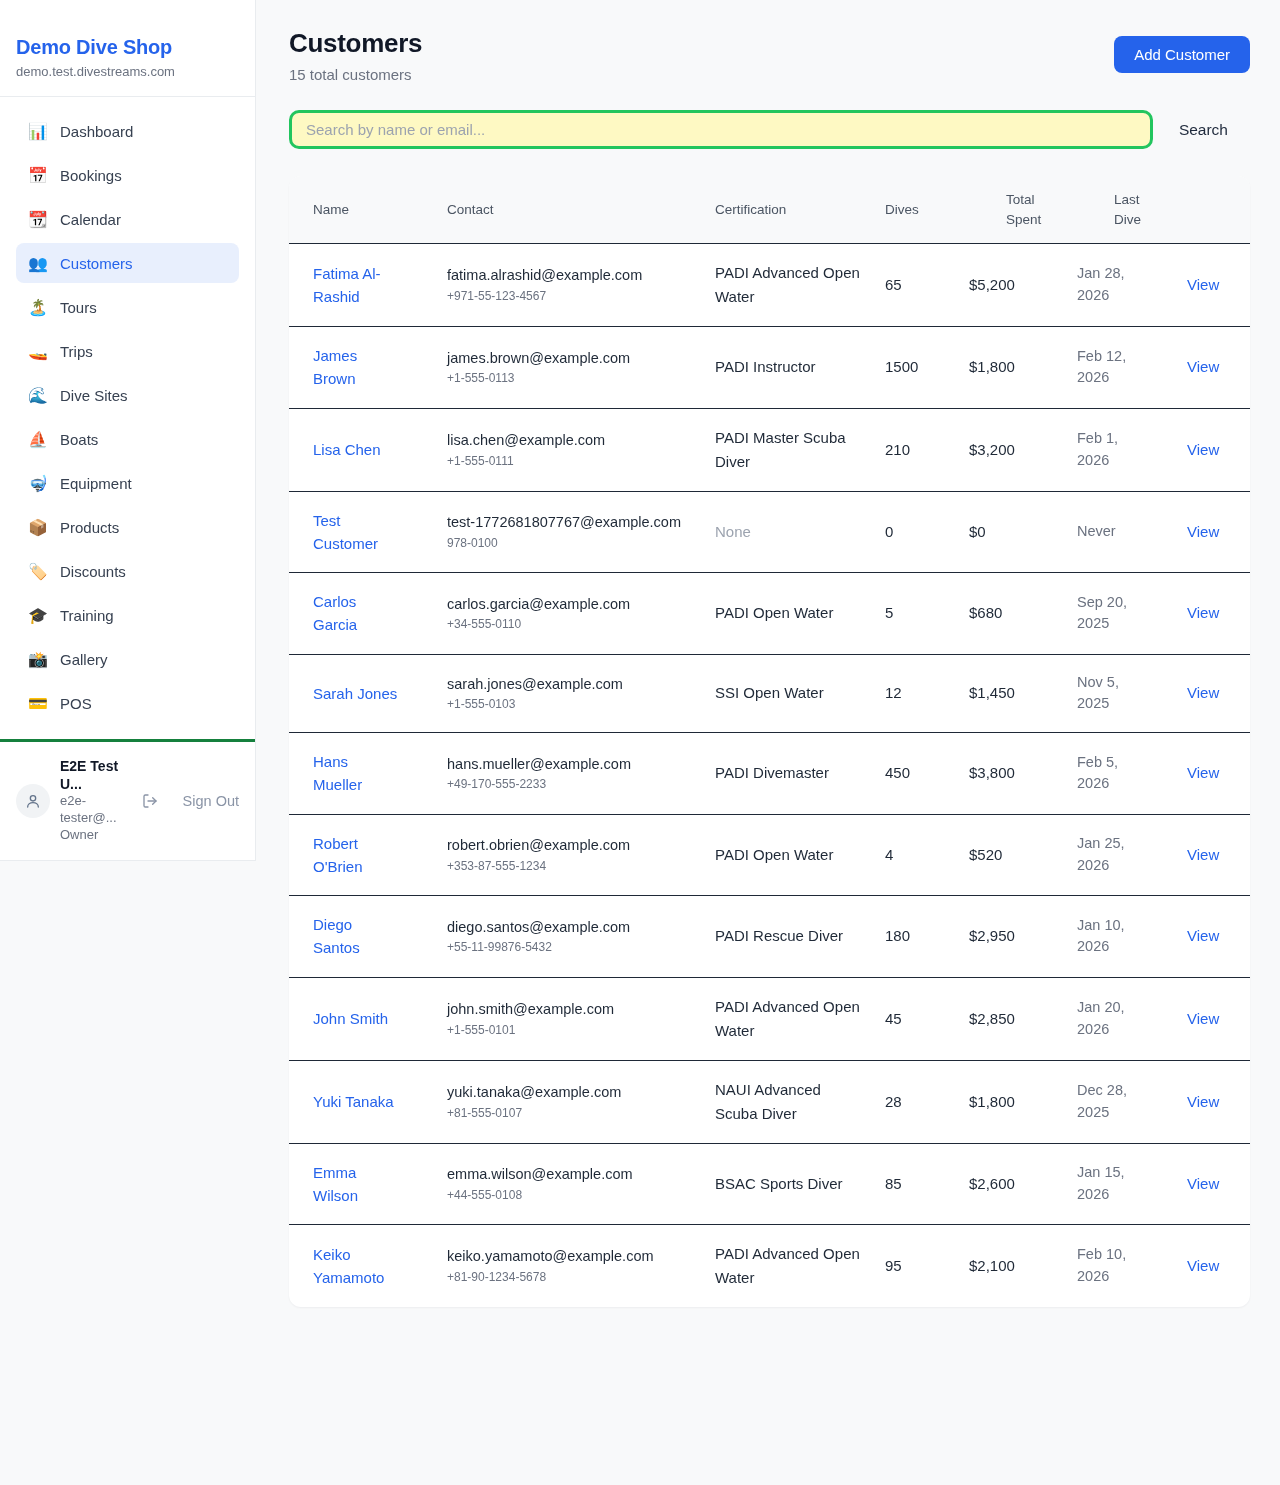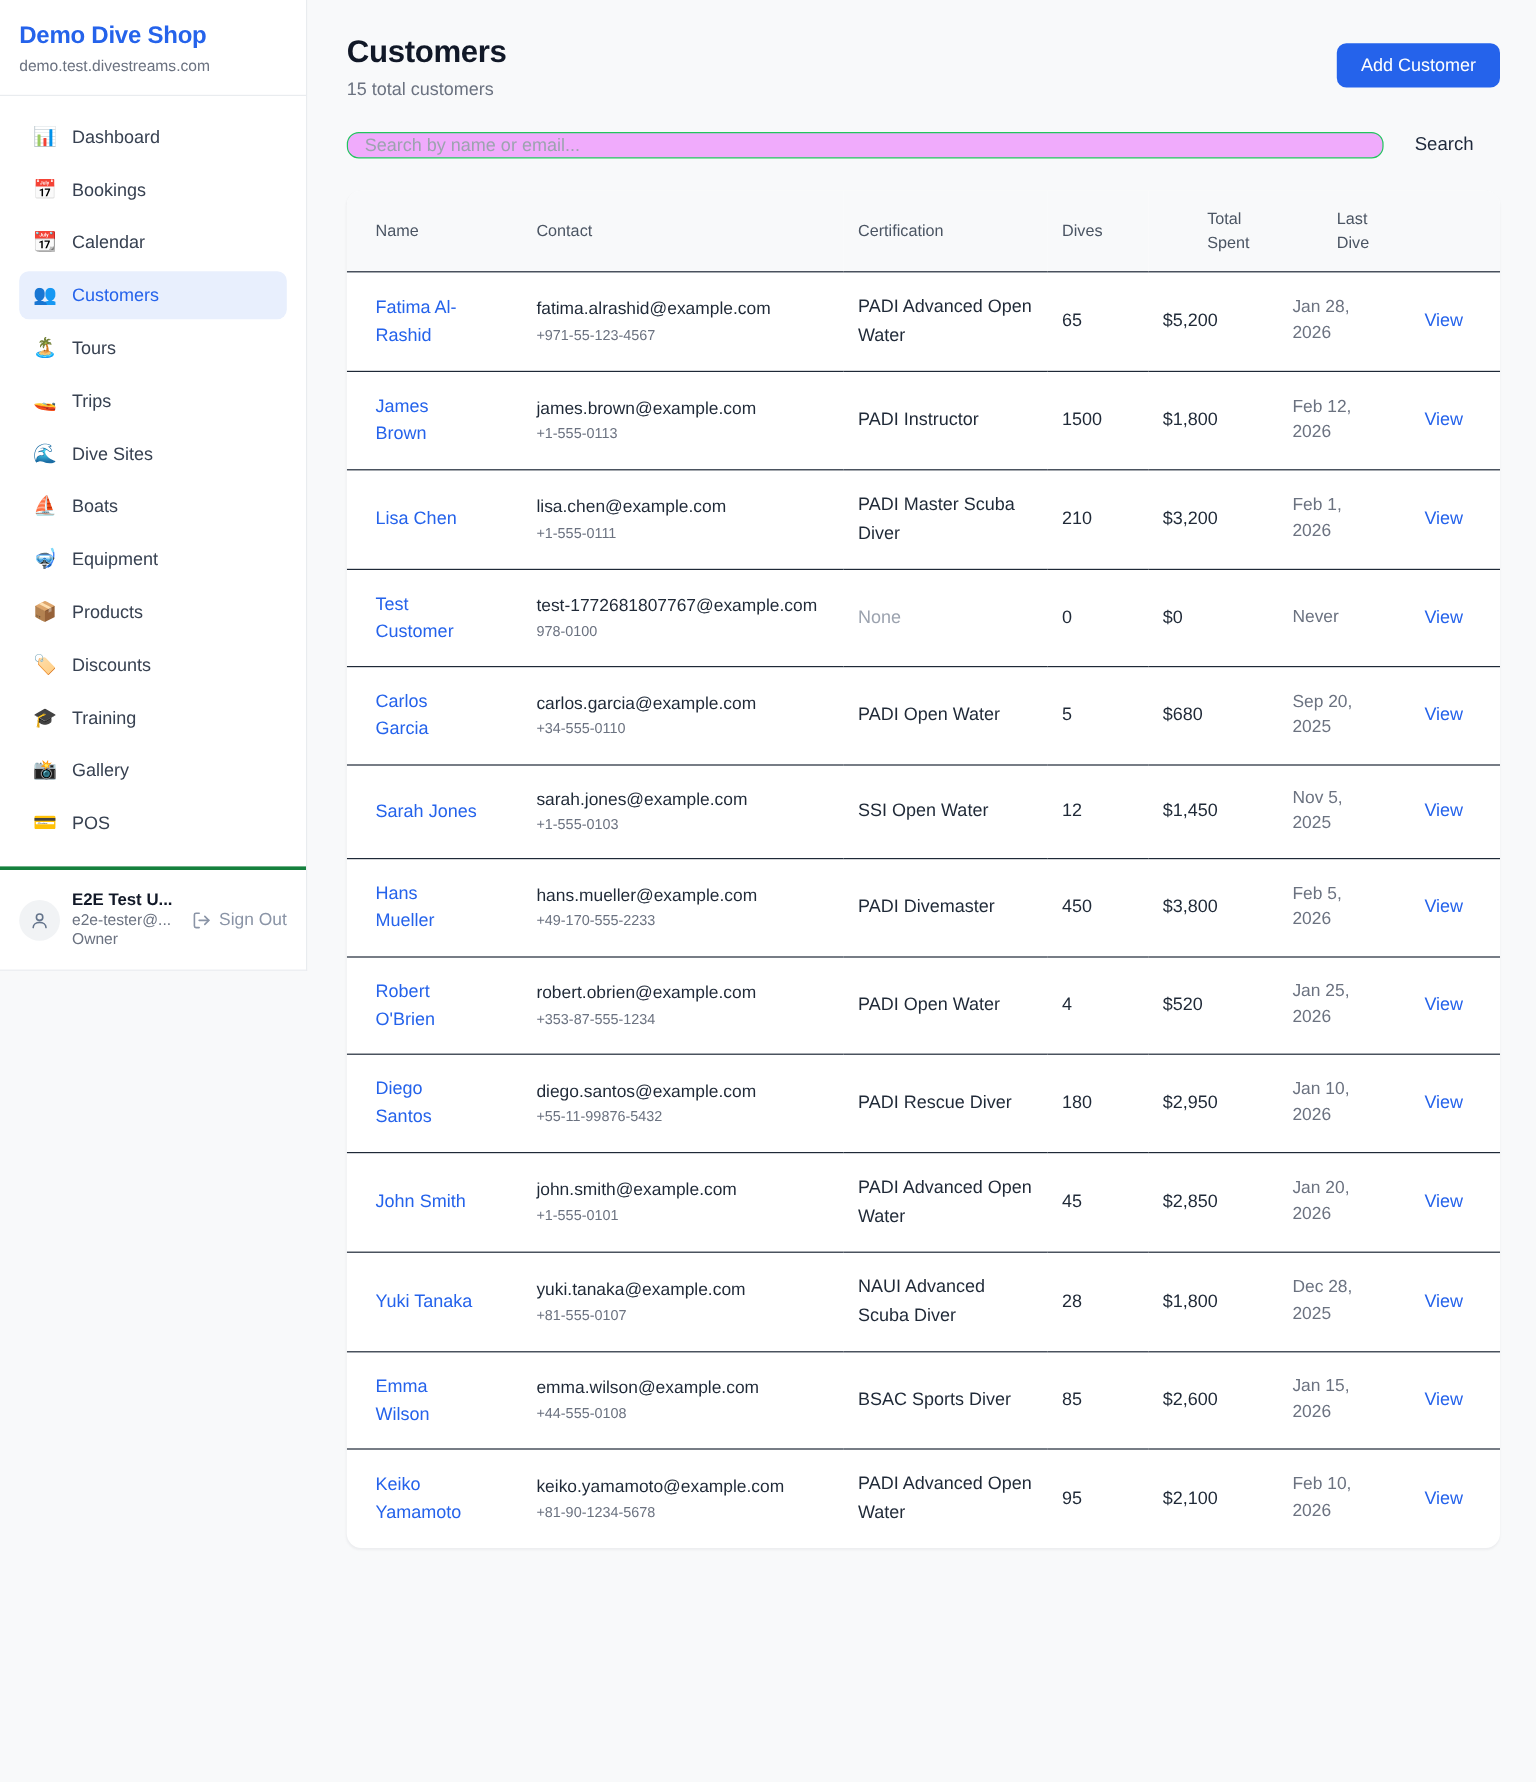--- a/index.html
+++ b/index.html
@@ -13,21 +13,21 @@
   .app { display: flex; align-items: flex-start; width: 1280px; }
 
   
   .sidebar {
     width: 256px;
     flex: 0 0 256px;
     background: #ffffff;
     border-right: 1px solid #e9ecef;
     border-bottom: 1px solid #e9ecef;
   }
-  .brand { padding: 19px 16px 17px 16px; border-bottom: 1px solid #e9ecef; }
+  .brand { padding: 36px 16px 17px 16px; border-bottom: 1px solid #e9ecef; }
   .brand-title { color: #2563eb; font-size: 20px; font-weight: 700; letter-spacing: -0.2px; }
   .brand-domain { margin-top: 5px; color: #6b7280; font-size: 13px; }
   .nav { padding: 14px 16px 12px 16px; }
   .nav-item {
     display: flex; align-items: center; gap: 12px;
     height: 40px; padding: 0 12px; margin-bottom: 4px;
     border-radius: 8px; cursor: pointer;
     color: #374151; font-size: 15px;
   }
   .nav-item.active { background: #e8effd; color: #2563eb; }
@@ -39,42 +39,42 @@
   .avatar {
     width: 34px; height: 34px; border-radius: 50%;
     background: #f1f3f5; color: #64748b;
     display: flex; align-items: center; justify-content: center;
     flex: 0 0 34px;
   }
   .user-meta { flex: 1 1 auto; min-width: 0; }
   .user-name { font-size: 14px; font-weight: 700; color: #111827; line-height: 1.25; }
   .user-email, .user-role { font-size: 13px; color: #6b7280; line-height: 1.3; }
   .signout {
-    display: flex; align-items: center; gap: 7px;
+    display: flex; align-items: center; gap: 25px;
     color: #8a94a6; font-size: 14.5px; cursor: pointer; white-space: nowrap;
     background: none; border: none; font-family: inherit;
   }
 
   
   .main { flex: 1 1 auto; padding: 28px 31px 22px 33px; }
   .page-header { display: flex; align-items: flex-start; justify-content: space-between; }
   .page-title { font-size: 26px; font-weight: 700; color: #111827; letter-spacing: -0.3px; }
   .page-subtitle { margin-top: 7px; font-size: 15px; color: #6b7280; }
   .btn-primary {
     background: #2563eb; color: #ffffff; border: none;
     font-family: inherit; font-size: 15px; font-weight: 500;
     padding: 10px 20px; border-radius: 8px; cursor: pointer;
     margin-top: 8px;
   }
   .search-row { display: flex; align-items: center; margin-top: 27px; }
   .search-input {
-    flex: 1 1 auto; height: 22px;
-    border: 1px solid #22c55e; border-radius: 10px;
+    flex: 1 1 auto; height: 39px;
+    border: 3px solid #22c55e; border-radius: 10px;
     padding: 0 14px; font-size: 15px; font-family: inherit;
-    color: #1f2937; background: #f0abfc; outline: none;
+    color: #1f2937; background: #fef9c3; outline: none;
   }
   .search-input::placeholder { color: #9ca3af; }
   .btn-search {
     background: none; border: none; cursor: pointer;
     font-family: inherit; font-size: 15.5px; color: #1e293b;
     padding: 0 22px 0 26px;
   }
 
   
   .card {

